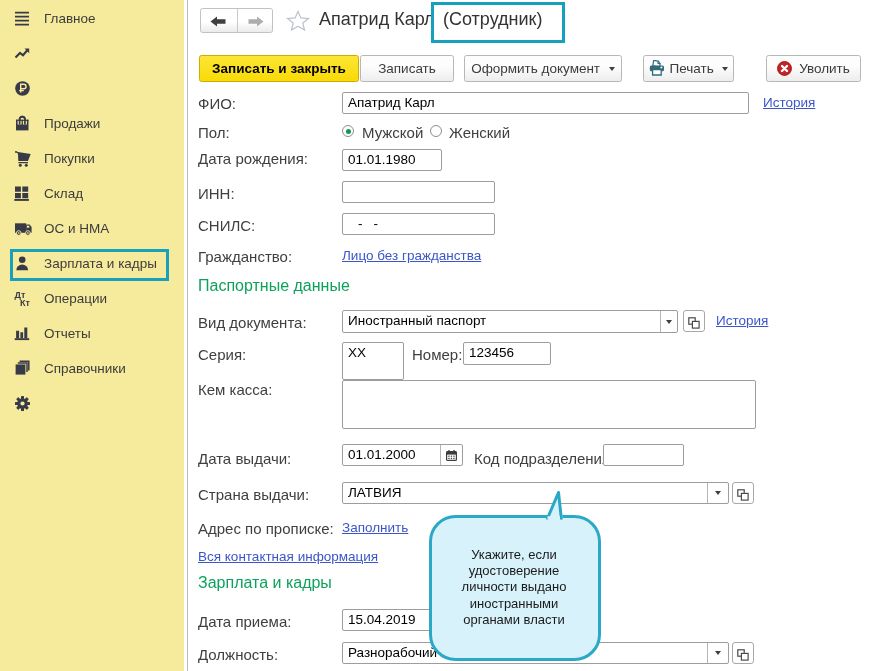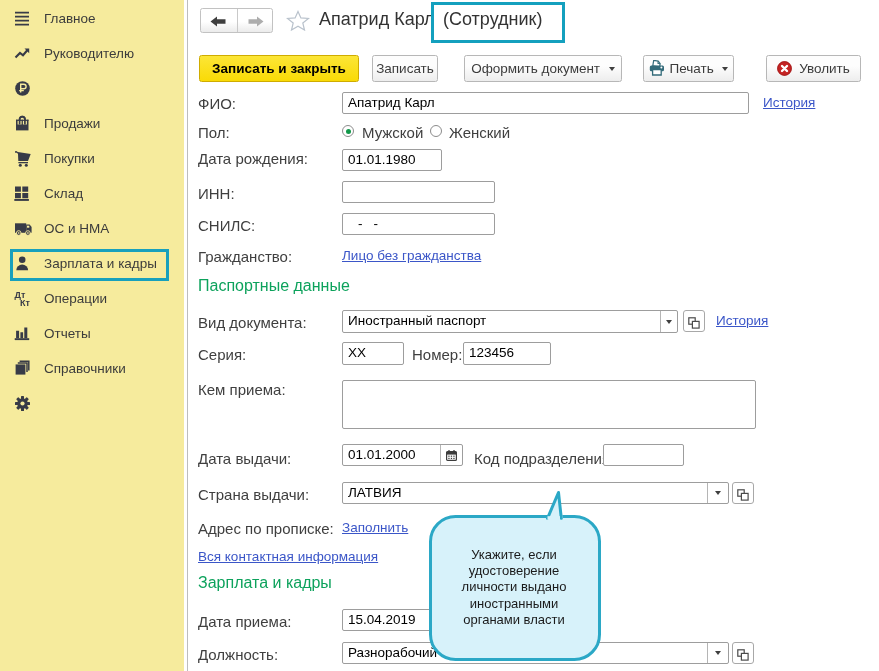--- a/index.html
+++ b/index.html
@@ -14,21 +14,21 @@
 .mi .t { position:absolute; left:44px; top:0; line-height:35px; font-size:13.5px; color:#3c3c3c; white-space:nowrap; }
 #selbox { position:absolute; left:10px; top:249px; width:159px; height:32px; border:3px solid #18a0bc; }
 
 .navgrp { position:absolute; left:200px; top:8px; width:73px; height:25px; border:1px solid #c2c2c2; border-radius:2.5px; background:linear-gradient(#ffffff 55%,#ebebeb); }
 .navgrp .sep { position:absolute; left:36px; top:0; width:1px; height:23px; background:#c9c9c9; }
 #title { position:absolute; left:319px; top:9px; font-size:18px; color:#333; white-space:nowrap; }
 #titlebox { position:absolute; left:431px; top:2px; width:134px; height:41px; border:3px solid #14a0be; }
 
 .btn { position:absolute; top:55px; height:27px; border:1px solid #b7b7b7; border-radius:2.5px; background:linear-gradient(#fdfdfd 40%,#ededed); color:#3c3c3c; font-size:13.5px; text-align:center; line-height:25px; white-space:nowrap; }
 #btn-save { left:199px; width:160px; background:linear-gradient(#fce637,#f9da06); border:1px solid #cfac00; color:#000; font-weight:bold; }
-#btn-write { left:372px; width:66px; }
+#btn-write { left:360px; width:94px; }
 #btn-doc { left:464px; width:158px; }
 #btn-print { left:643px; width:91px; }
 #btn-fire { left:754px; width:95px;margin-left:12px; }
 .caret { display:inline-block; width:0; height:0; border-left:3.5px solid transparent; border-right:3.5px solid transparent; border-top:4px solid #3f3f3f; vertical-align:middle; margin-left:5px; }
 
 .lbl { position:absolute; left:198px; font-size:15px; color:#3f3f3f; white-space:nowrap; }
 .inp { position:absolute; border:1px solid #9d9d9d; border-radius:2px; background:#fff; font-size:13.5px; color:#000; padding:0 0 0 5px; line-height:20px; white-space:nowrap; font-family:"Liberation Sans",sans-serif; }
 .link { position:absolute; color:#3b56c8; text-decoration:underline; font-size:13.5px; white-space:nowrap; cursor:pointer; }
 .ghead { position:absolute; left:198px; color:#0da25c; font-size:16px; white-space:nowrap; }
 .arrowcell { position:absolute; top:0; bottom:0; border-left:1px solid #b5b5b5; }
@@ -48,21 +48,20 @@
       <svg style="position:absolute;left:14px;top:9px" width="17" height="17" viewBox="0 0 17 17">
         <path d="M1 1.7h14v1.9H1zM1 5.7h14v1.9H1zM1 9.7h14v1.9H1zM1 13.7h14v1.9H1z" fill="#383b47"></path>
       </svg>
       <div class="t">Главное</div>
     </div>
 <div class="mi" style="top:35.5px">
       <svg style="position:absolute;left:14px;top:9px" width="17" height="17" viewBox="0 0 17 17">
         <path d="M1.5 12.5 L6 8 L9 10.3 L13.5 5" stroke="#383b47" stroke-width="2.1" fill="none"></path>
         <path d="M10.5 3.5h4.7v4.7z" fill="#383b47"></path>
       </svg>
-      <div class="t">Руководителю</div>
     </div>
 <div class="mi" style="top:70.5px">
       <svg style="position:absolute;left:14px;top:9px" width="17" height="17" viewBox="0 0 17 17">
         <circle cx="8.5" cy="8.5" r="7.3" fill="#383b47"></circle>
         <path d="M6.7 12.6 V4.2 h3.1 a2.3 2.3 0 0 1 0 4.6 h-3.1 M5.2 10.6 h4.6" stroke="#f6eb9d" stroke-width="1.4" fill="none"></path>
       </svg>
     </div>
 <div class="mi" style="top:105.5px">
       <svg style="position:absolute;left:14px;top:9px" width="17" height="17" viewBox="0 0 17 17">
         <path d="M2 4.7h12.5v10.7H2z" fill="#383b47"></path>
@@ -210,25 +209,25 @@
 <div class="inp" style="left:342px;top:310px;width:336px;height:23px">Иностранный паспорт<div class="arrowcell" style="right:0;width:17px"></div></div>
 <div class="sqbtn" style="left:683px;top:310px">
     <svg style="position:absolute;left:4px;top:5.5px" width="12" height="12" viewBox="0 0 12 12">
       <rect x="0.8" y="0.8" width="6.4" height="6.4" fill="none" stroke="#4a4a4a" stroke-width="1.2"></rect>
       <rect x="4.4" y="4.4" width="6.7" height="6.7" fill="#fff" stroke="#4a4a4a" stroke-width="1.2"></rect>
     </svg>
   </div>
 <div class="link" style="left:716px;top:313px">История</div>
 
 <div class="lbl" style="top:346px">Серия:</div>
-<div class="inp" style="left:342px;top:342px;width:62px;height:23px">XX</div>
+<div class="inp" style="left:342px;top:342px;width:62px;height:38px">XX</div>
 <div class="lbl" style="left:412px;top:346px">Номер:</div>
 <div class="inp" style="left:463px;top:342px;width:88px;height:23px">123456</div>
 
-<div class="lbl" style="top:381px">Кем приема:</div>
+<div class="lbl" style="top:381px">Кем касса:</div>
 <div class="inp" style="left:342px;top:380px;width:414px;height:49px"></div>
 
 <div class="lbl" style="top:450px">Дата выдачи:</div>
 <div class="inp" style="left:342px;top:444px;width:121px;height:22px">01.01.2000<div style="position:absolute;right:21px;top:0;bottom:0;width:1px;background:#b5b5b5"></div>
 <svg style="position:absolute;right:5.5px;top:5px" width="11" height="11" viewBox="0 0 11 11">
       <rect x="0.6" y="1.6" width="9.8" height="8.8" rx="1" fill="none" stroke="#3c3c3c" stroke-width="1.2"></rect>
       <rect x="0.6" y="1.6" width="9.8" height="3" fill="#3c3c3c"></rect>
       <rect x="2.2" y="0.2" width="1.6" height="2" fill="#3c3c3c"></rect>
       <rect x="7.2" y="0.2" width="1.6" height="2" fill="#3c3c3c"></rect>
       <g fill="#3c3c3c">

